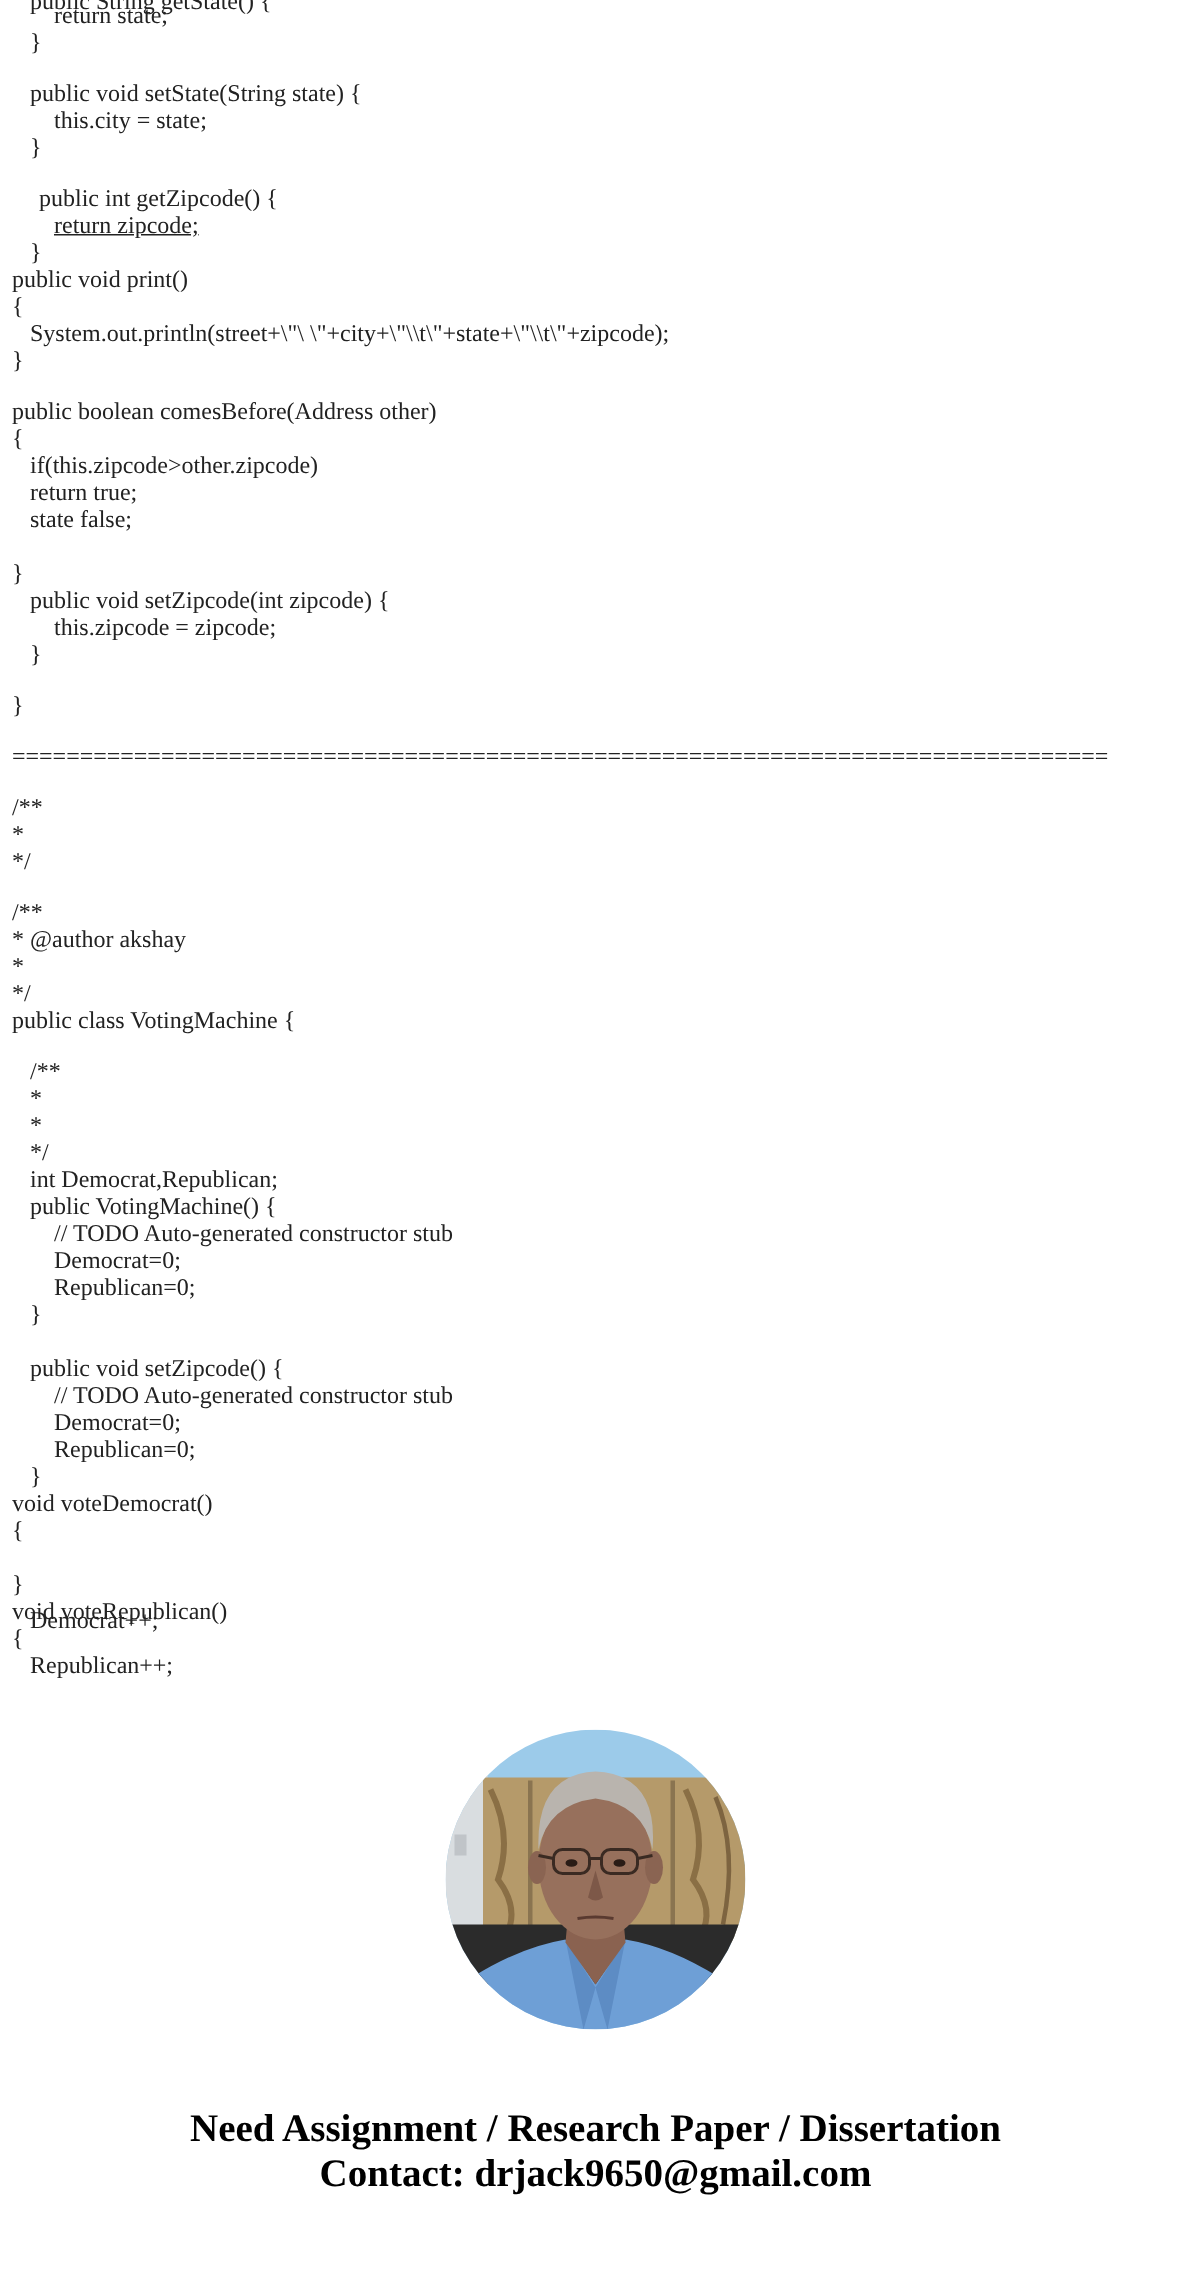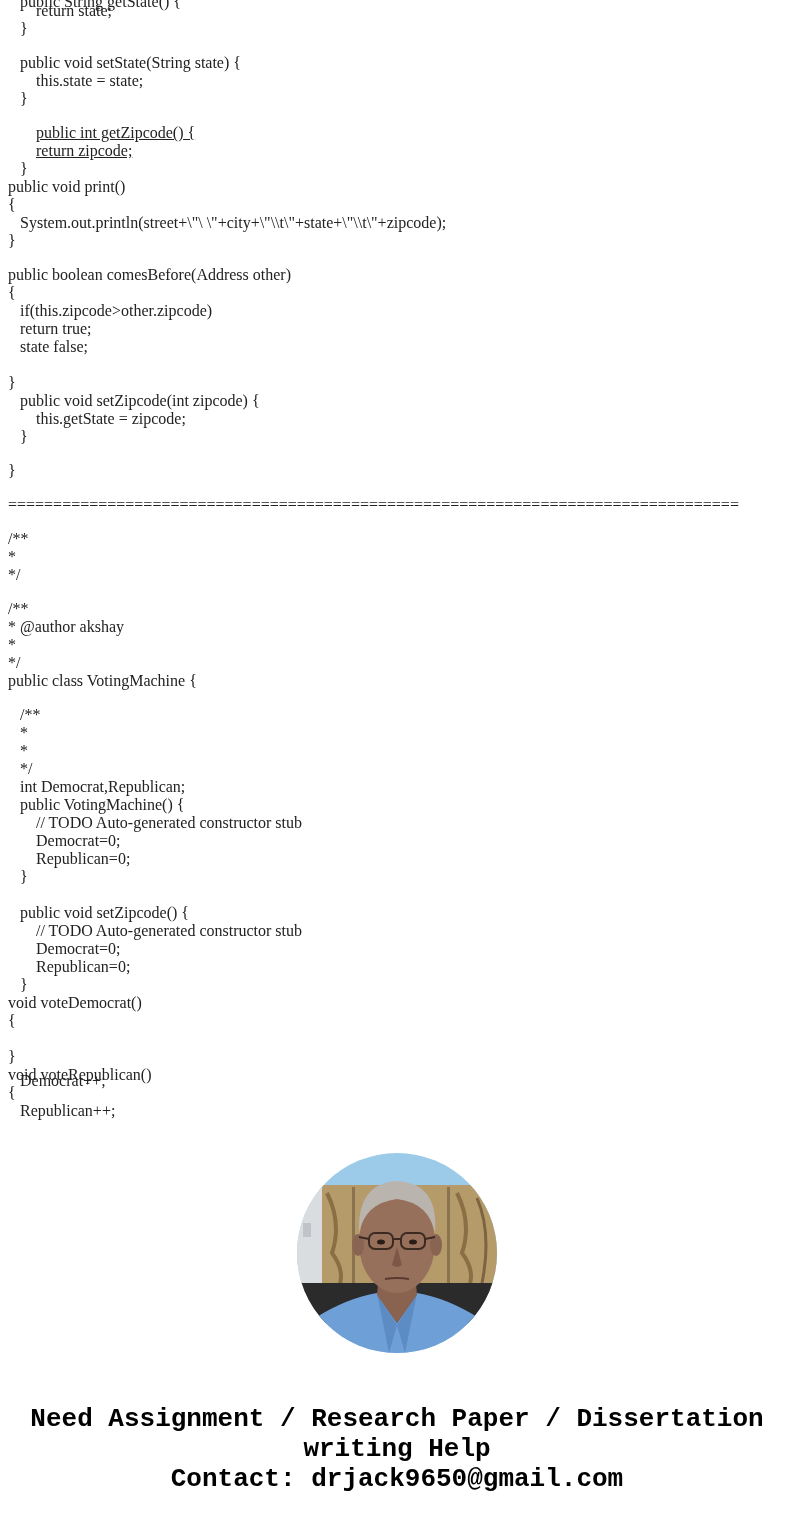--- a/index.html
+++ b/index.html
@@ -48,53 +48,53 @@
       height: 200px;
       border-radius: 50%;
       overflow: hidden;
     }
     #promo {
       position: absolute;
       left: 0;
       top: 1404px;
       width: 794px;
       text-align: center;
-      font-family: Liberation Mono, monospace;
+      font-family: Liberation Serif, serif;
       font-weight: bold;
       font-size: 26px;
       line-height: 30px;
       color: #000000;
     }
     #promo div { white-space: nowrap; }
   </style>
 </head>
 <body>
 
 <div id="code">
     <div class="code-line" style="left: 20px; top: -7px;">public String getState() {</div>
     <div class="code-line" style="left: 36px; top: 2px;">return state;</div>
     <div class="code-line" style="left: 20px; top: 20px;">}</div>
     <div class="code-line" style="left: 20px; top: 54px;">public void setState(String state) {</div>
-    <div class="code-line" style="left: 36px; top: 72px;">this.state = state;</div>
+    <div class="code-line" style="left: 36px; top: 72px;">this.city = state;</div>
     <div class="code-line" style="left: 20px; top: 90px;">}</div>
-    <div class="code-line" style="left: 36px; top: 124px; text-decoration: underline;">public int getZipcode() {</div>
+    <div class="code-line" style="left: 26px; top: 124px;">public int getZipcode() {</div>
     <div class="code-line" style="left: 36px; top: 142px; text-decoration: underline;">return zipcode;</div>
     <div class="code-line" style="left: 20px; top: 160px;">}</div>
     <div class="code-line" style="left: 8px; top: 178px;">public void print()</div>
     <div class="code-line" style="left: 8px; top: 196px;">{</div>
     <div class="code-line" style="left: 20px; top: 214px;">System.out.println(street+\"\ \"+city+\"\\t\"+state+\"\\t\"+zipcode);</div>
     <div class="code-line" style="left: 8px; top: 232px;">}</div>
     <div class="code-line" style="left: 8px; top: 266px;">public boolean comesBefore(Address other)</div>
     <div class="code-line" style="left: 8px; top: 284px;">{</div>
     <div class="code-line" style="left: 20px; top: 302px;">if(this.zipcode&gt;other.zipcode)</div>
     <div class="code-line" style="left: 20px; top: 320px;">return true;</div>
     <div class="code-line" style="left: 20px; top: 338px;">state false;</div>
     <div class="code-line" style="left: 8px; top: 374px;">}</div>
     <div class="code-line" style="left: 20px; top: 392px;">public void setZipcode(int zipcode) {</div>
-    <div class="code-line" style="left: 36px; top: 410px;">this.getState = zipcode;</div>
+    <div class="code-line" style="left: 36px; top: 410px;">this.zipcode = zipcode;</div>
     <div class="code-line" style="left: 20px; top: 428px;">}</div>
     <div class="code-line" style="left: 8px; top: 462px;">}</div>
     <div class="code-line" style="left: 8px; top: 530px;">/**</div>
     <div class="code-line" style="left: 8px; top: 548px;">*</div>
     <div class="code-line" style="left: 8px; top: 566px;">*/</div>
     <div class="code-line" style="left: 8px; top: 600px;">/**</div>
     <div class="code-line" style="left: 8px; top: 618px;">* @author akshay</div>
     <div class="code-line" style="left: 8px; top: 636px;">*</div>
     <div class="code-line" style="left: 8px; top: 654px;">*/</div>
     <div class="code-line" style="left: 8px; top: 672px;">public class VotingMachine {</div>
@@ -164,15 +164,14 @@
     <ellipse cx="116" cy="89" rx="4" ry="2.5" fill="#2a1c16"></ellipse>
 
     <path d="M100 94 L95 112 Q100 116 105 112 Z" fill="#7d5848"></path>
 
     <path d="M88 126 Q100 124 112 126" stroke="#5a3a30" stroke-width="2" fill="none"></path>
   </svg>
 </div>
 
 <div id="promo">
   <div>Need Assignment / Research Paper / Dissertation</div>
-  <div>writing Help</div>
   <div>Contact: drjack9650@gmail.com</div>
 </div>
 
 </body></html>

